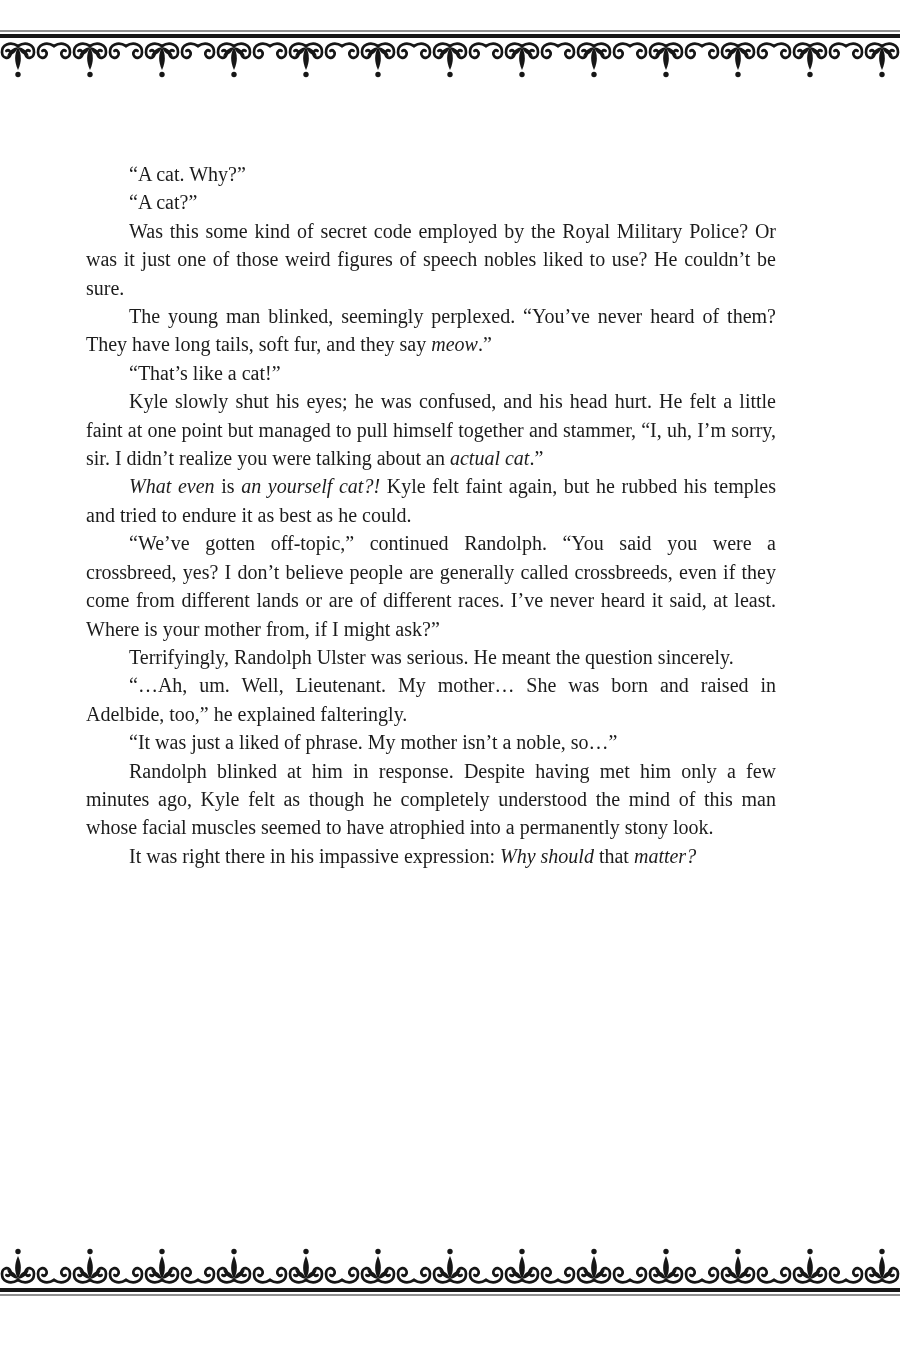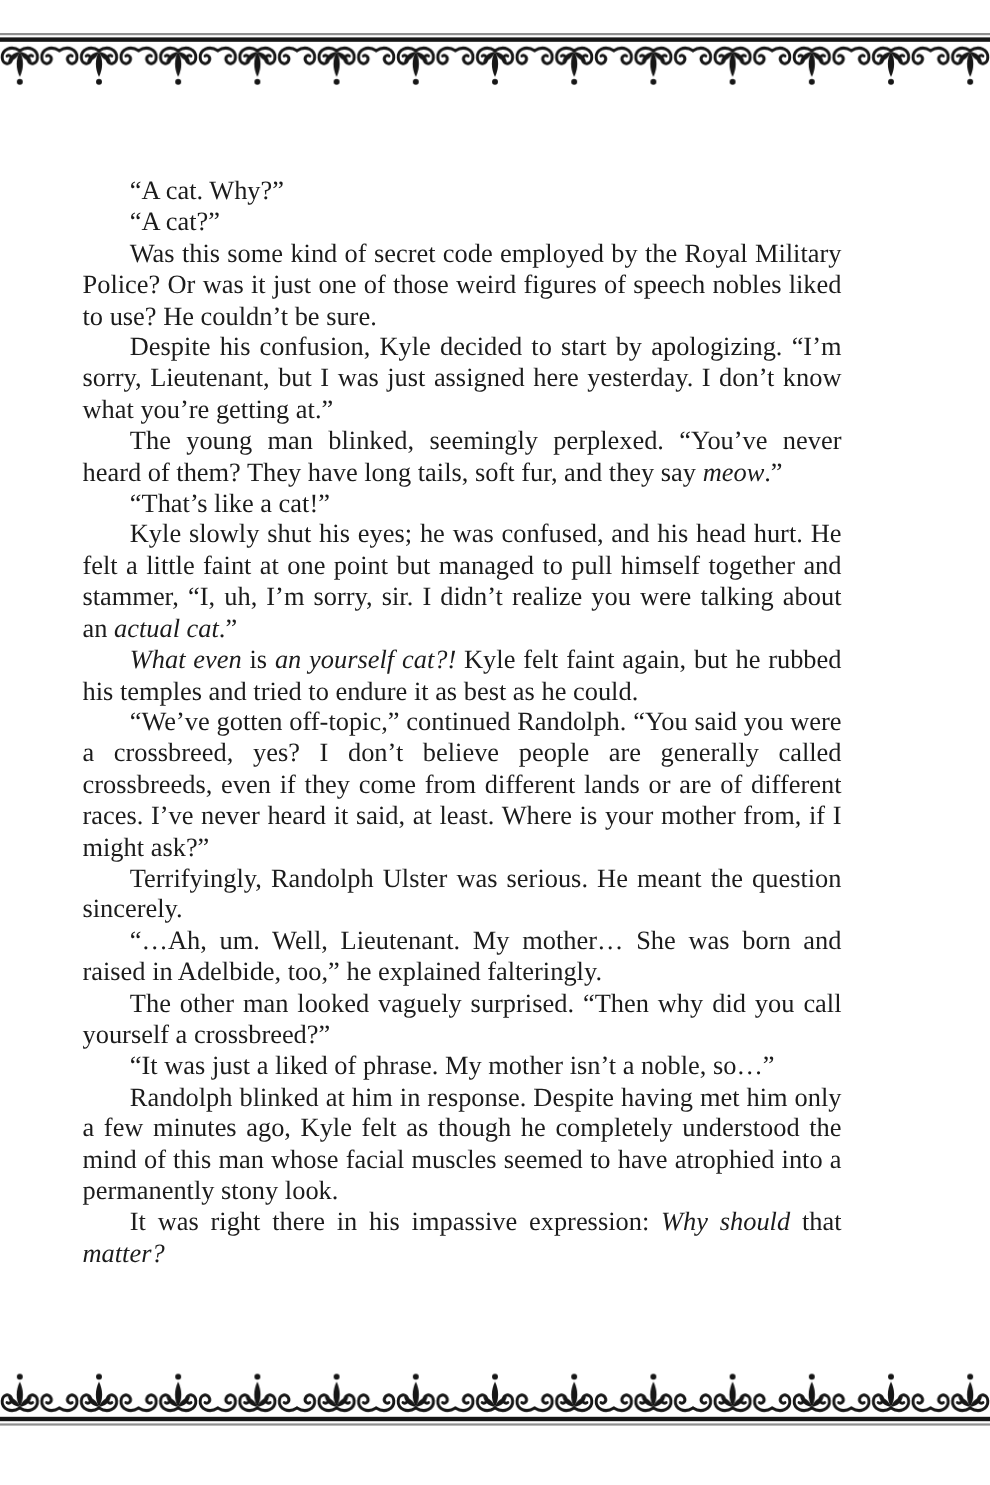--- a/index.html
+++ b/index.html
@@ -27,22 +27,22 @@
   .border.top .rule.thick{margin-top:2px;}
   .border.bottom .rule.thin{margin-top:2px;}
   .band{display:block;}
   .band.flip{transform:scaleY(-1);}
   .sg{fill:none;stroke:var(--ornament);stroke-width:2.7;stroke-linecap:round;}
   .fg{fill:var(--ornament);stroke:none;}
   .defs-holder{position:absolute;width:0;height:0;}
   
   .text-block{
     position:absolute;
-    top:160px;left:75px;width:690px;
-    font-size:24px;line-height:28.4px;
+    top:160px;left:86px;width:690px;
+    font-size:20px;line-height:28.4px;
     text-align:justify;
   }
   .text-block p{margin:0;text-indent:43px;}
   .text-block em{}
 </style>
 </head>
 <body>
 
 <svg class="defs-holder" aria-hidden="true">
   <defs>
@@ -78,29 +78,27 @@
     <div class="rule thick"></div>
     <svg class="band" width="900" height="42">
       <rect width="900" height="42" fill="url(#bandTile)"></rect>
     </svg>
   </header>
 
   <main class="text-block" id="text-block">
       <p><span>“A cat. Why?”</span></p>
       <p><span>“A cat?”</span></p>
       <p><span>Was this some kind of secret code employed by the Royal Military Police? Or was it just one of those weird figures of speech nobles liked to use? He couldn’t be sure.</span></p>
-      <p><span>Despite his confusion, Kyle decided to start by apologizing. “I’m sorry, Lieutenant, but I was just assigned here yesterday. I don’t know what you’re getting at.”</span></p>
       <p><span>The young man blinked, seemingly perplexed. “You’ve never heard of them? They have long tails, soft fur, and they say </span><em>meow</em><span>.”</span></p>
       <p><span>“That’s like a cat!”</span></p>
       <p><span>Kyle slowly shut his eyes; he was confused, and his head hurt. He felt a little faint at one point but managed to pull himself together and stammer, “I, uh, I’m sorry, sir. I didn’t realize you were talking about an </span><em>actual cat</em><span>.”</span></p>
       <p><em>What even</em><span> is </span><em>an yourself cat?!</em><span> Kyle felt faint again, but he rubbed his temples and tried to endure it as best as he could.</span></p>
       <p><span>“We’ve gotten off-topic,” continued Randolph. “You said you were a crossbreed, yes? I don’t believe people are generally called crossbreeds, even if they come from different lands or are of different races. I’ve never heard it said, at least. Where is your mother from, if I might ask?”</span></p>
       <p><span>Terrifyingly, Randolph Ulster was serious. He meant the question sincerely.</span></p>
       <p><span>“…Ah, um. Well, Lieutenant. My mother… She was born and raised in Adelbide, too,” he explained falteringly.</span></p>
-      <p><span>The other man looked vaguely surprised. “Then why did you call yourself a crossbreed?”</span></p>
       <p><span>“It was just a liked of phrase. My mother isn’t a noble, so…”</span></p>
       <p><span>Randolph blinked at him in response. Despite having met him only a few minutes ago, Kyle felt as though he completely understood the mind of this man whose facial muscles seemed to have atrophied into a permanently stony look.</span></p>
       <p><span>It was right there in his impassive expression: </span><em>Why should</em><span> that </span><em>matter?</em></p>
     </main>
 
   <footer class="border bottom">
     <svg class="band flip" width="900" height="42">
       <rect width="900" height="42" fill="url(#bandTile)"></rect>
     </svg>
     <div class="rule thick"></div>

